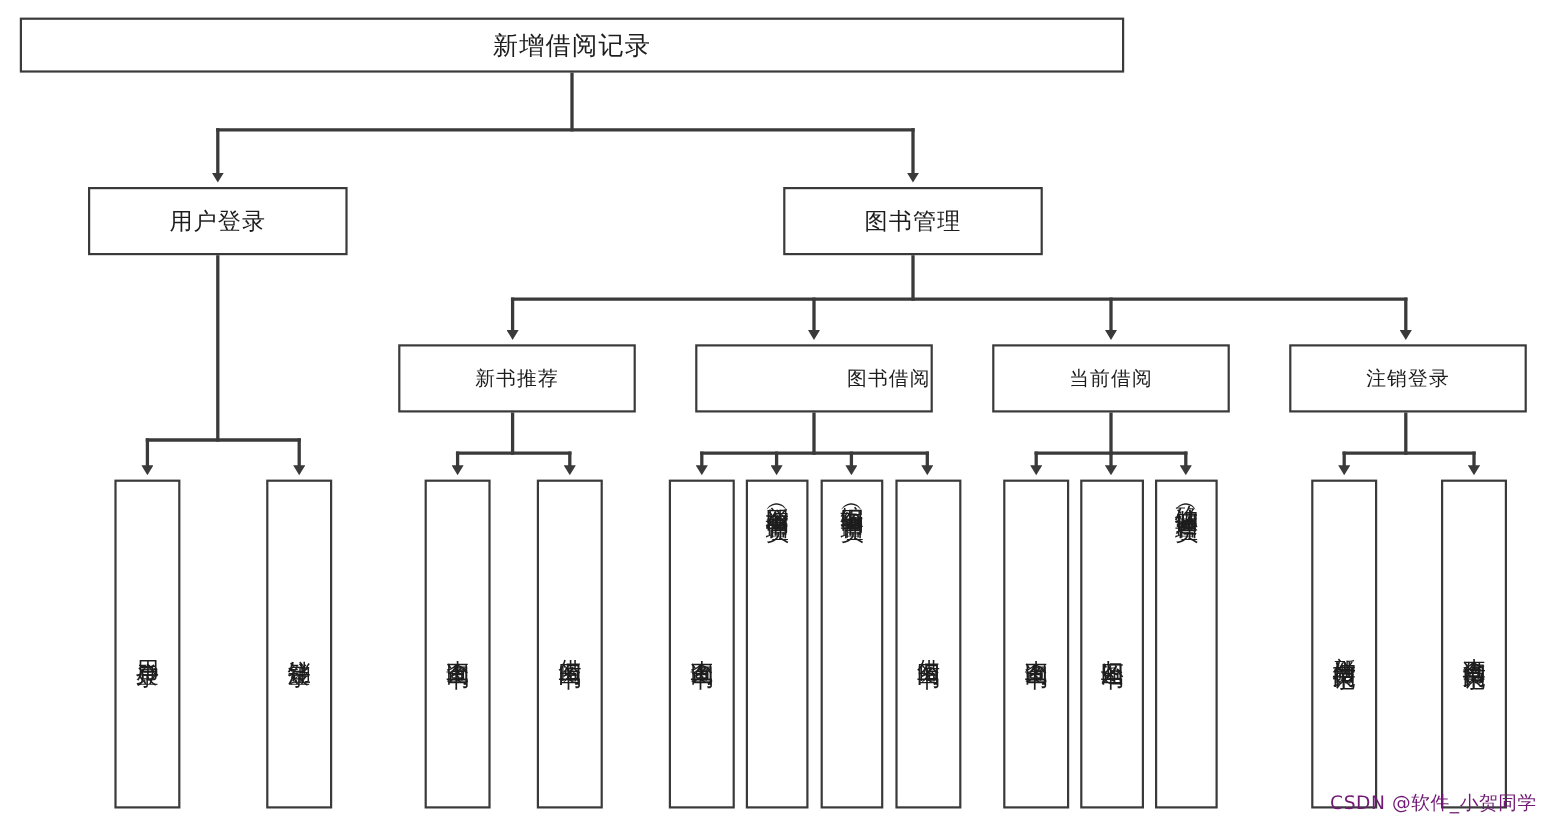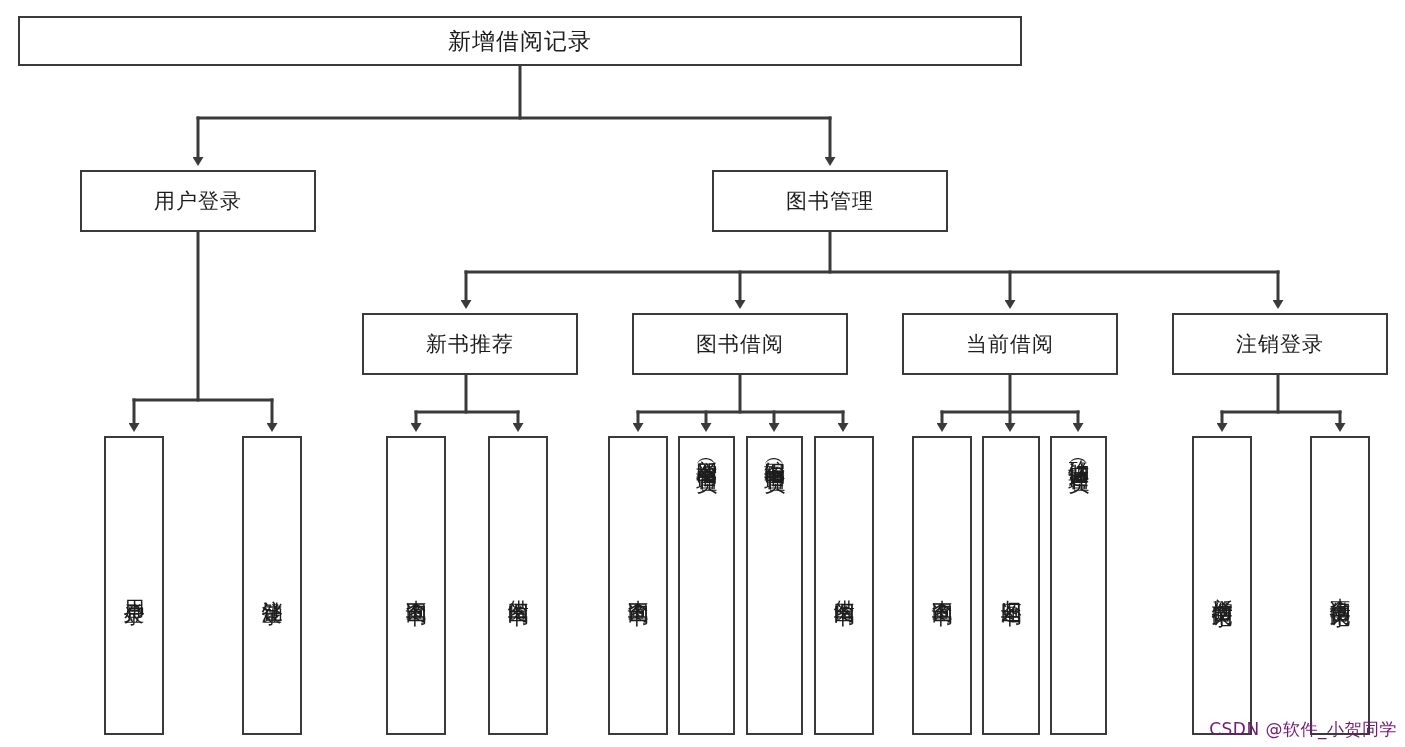--- a/index.html
+++ b/index.html
@@ -39,21 +39,21 @@
   }
   .node-root {
     font-size: 23px;
     letter-spacing: 1px;
   }
   .node-l2 {
     font-size: 21px;
     letter-spacing: 1px;
   }
   .node-l3 {
-    font-size: 21px;
+    font-size: 18px;
     letter-spacing: 1px;
   }
   .node-leaf {
     font-size: 21px;
     align-items: center;
     justify-content: center;
     padding-top: 2px;
   }
   .vtext {
     writing-mode: vertical-rl;
@@ -151,21 +151,21 @@
   </div>
 
   <div class="node node-l2" style="left:712px; top:170px; width:236px; height:62px;">
     <span>图书管理</span>
   </div>
 
   <div class="node node-l3" style="left:362px; top:313px; width:216px; height:62px;">
     <span>新书推荐</span>
   </div>
 
-  <div class="node node-l3" style="left:632px; top:313px; width:216px; height:62px;">
+  <div class="node node-l3" style="left:632px; top:313px; width:216px; height:62px;justify-content:flex-end;">
     <span>图书借阅</span>
   </div>
 
   <div class="node node-l3" style="left:902px; top:313px; width:216px; height:62px;">
     <span>当前借阅</span>
   </div>
 
   <div class="node node-l3" style="left:1172px; top:313px; width:216px; height:62px;">
     <span>注销登录</span>
   </div>

